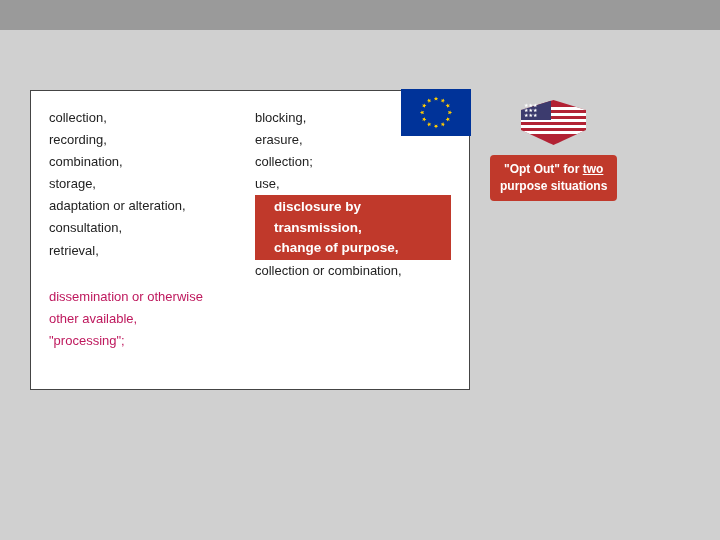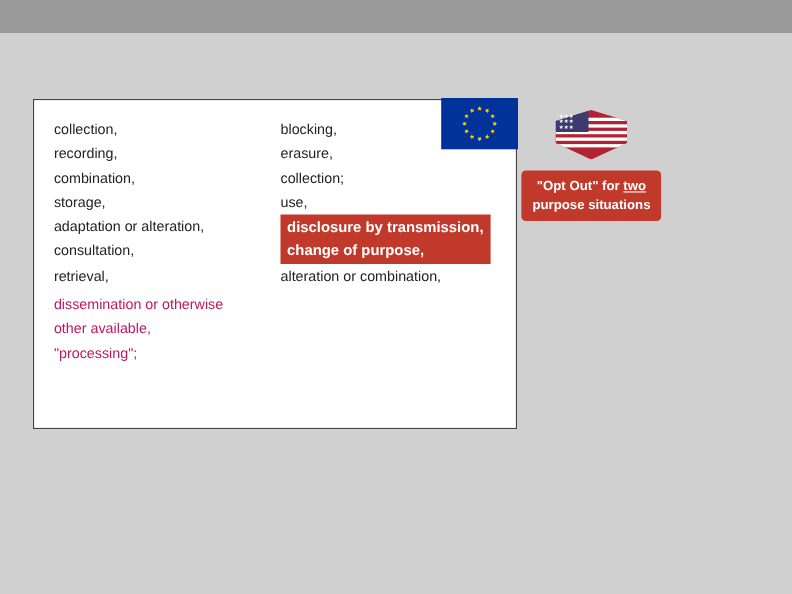--- a/index.html
+++ b/index.html
@@ -35,21 +35,21 @@
 
     
     .main-content {
       position: absolute;
       top: 90px;
       left: 30px;
       right: 30px;
       bottom: 60px;
       display: flex;
       align-items: flex-start;
-      gap: 4px;
+      gap: 20px;
     }
 
     
     .text-box {
       border: 1.5px solid #444;
       background: #fff;
       padding: 16px 18px;
       width: 440px;
       min-height: 300px;
       position: relative;
@@ -69,21 +69,21 @@
 
     .text-col-right {
       flex: 1;
       color: #222;
     }
 
     .highlight-box {
       display: inline-block;
       background: #c0392b;
       color: white;
-      padding: 2px 6px;
+      padding: 2px 19px;
       font-size: 13.5px;
       font-weight: 600;
       line-height: 1.5;
     }
 
     .full-width-text {
       margin-top: 4px;
       color: #be185d;
       font-size: 13px;
       line-height: 1.7;
@@ -194,21 +194,21 @@
           <div>adaptation or alteration,</div>
           <div>consultation,</div>
           <div>retrieval,</div>
         </div>
         <div class="text-col-right">
           <div>blocking,</div>
           <div>erasure,</div>
           <div>collection;</div>
           <div>use,</div>
           <div class="highlight-box">disclosure by transmission,<br>change of purpose,</div>
-          <div>alteration or combination,</div>
+          <div>collection or combination,</div>
         </div>
       </div>
 
       <div class="full-width-text">
         <div>dissemination or otherwise</div>
         <div>other available,</div>
         <div>"processing";</div>
       </div>
     </div>
 

